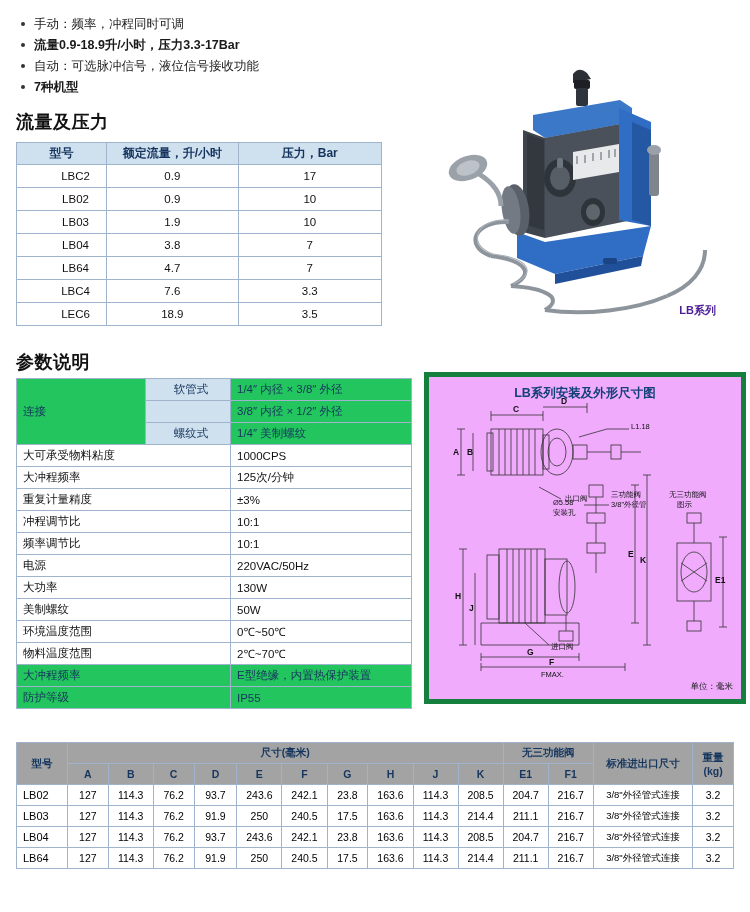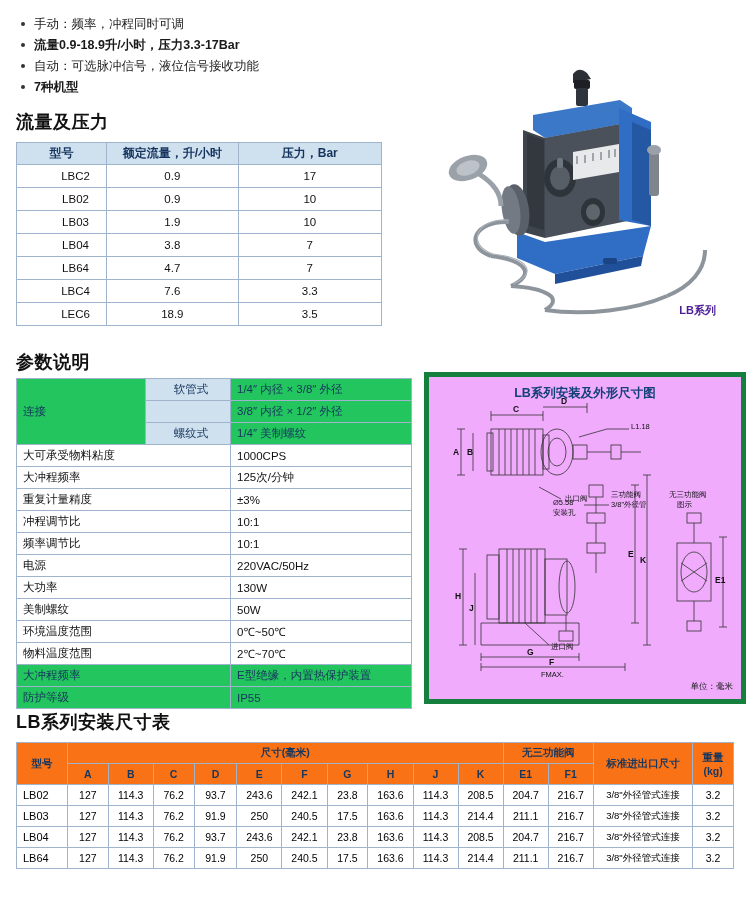--- a/index.html
+++ b/index.html
@@ -181,21 +181,21 @@
     position: absolute;
     left: 16px;
     top: 742px;
     width: 718px;
   }
   #dim-table th, #dim-table td {
     height: 20px;
     font-size: 10.5px;
   }
   #dim-table th {
-    background: #f97316;
+    background: #a3a3a3;
     color: #15365e;
     font-weight: bold;
   }
   #dim-table td.modelcell {
     text-align: left;
     padding-left: 6px;
     font-size: 11px;
   }
   #dim-table td.conn {
     font-size: 9.5px;
@@ -515,21 +515,20 @@
         <text x="136" y="124">出口阀</text>
         <text x="240" y="120">无三功能阀</text>
         <text x="248" y="130">图示</text>
         <text x="122" y="272">进口阀</text>
         <text x="112" y="300">FMAX.</text>
       </g>
     </svg>
     <div id="unit-note">单位：毫米</div>
   </div>
 
-  <div class="h-section" id="h-dim">LB系列安装尺寸表</div>
 
   <table id="dim-table">
     <tbody>
         <tr>
       <th rowspan="2" style="width:52px">型号</th>
       <th colspan="10">尺寸(毫米)</th>
       <th colspan="2" style="width:92px">无三功能阀</th>
       <th rowspan="2" style="width:106px">标准进出口尺寸</th>
       <th rowspan="2" style="width:42px">重量(kg)</th>
     </tr>

